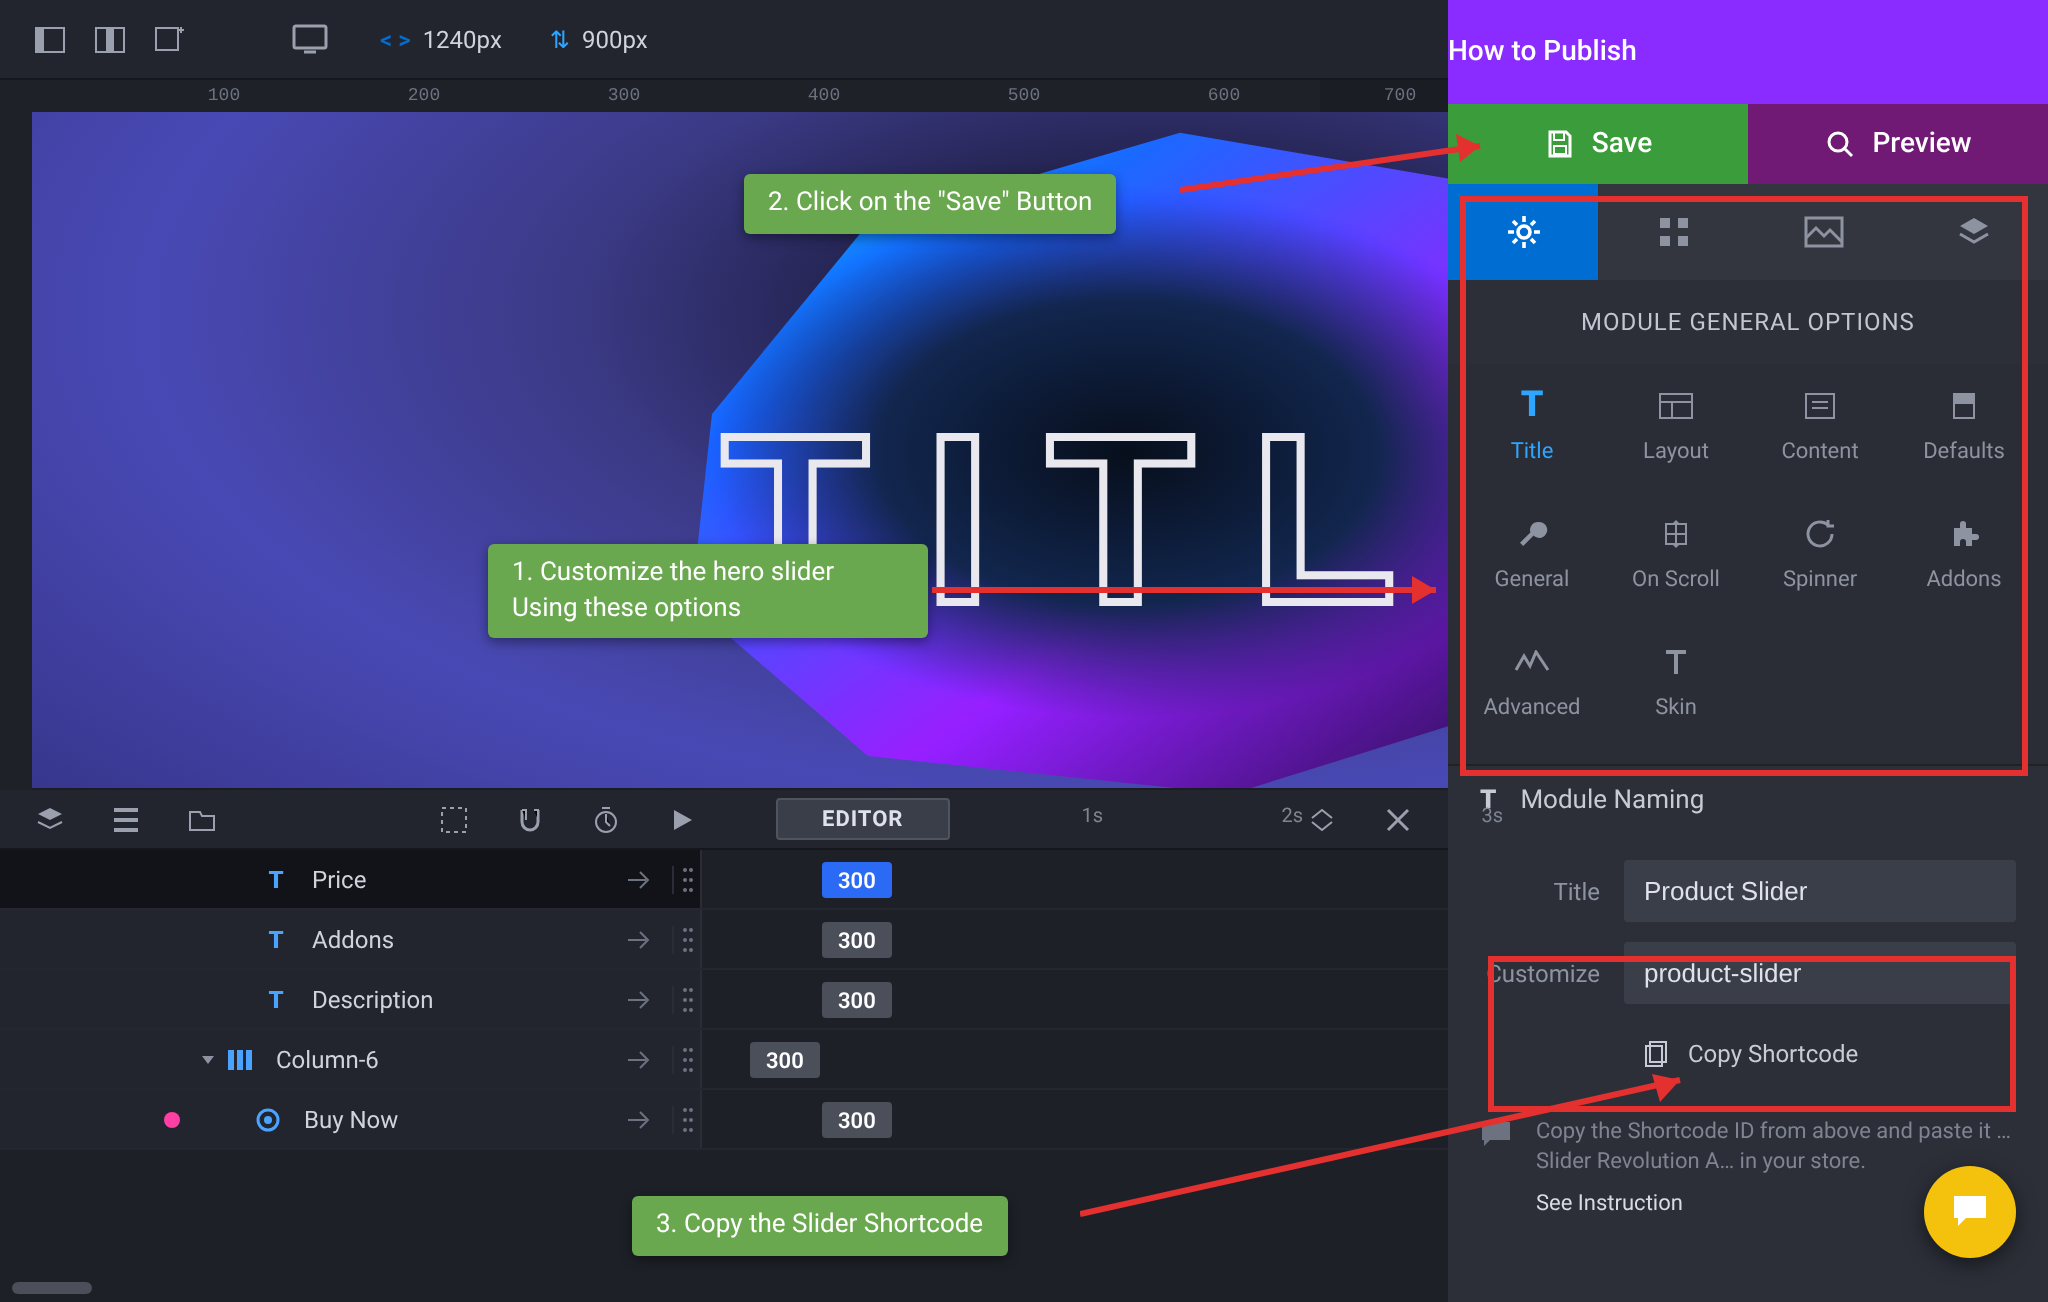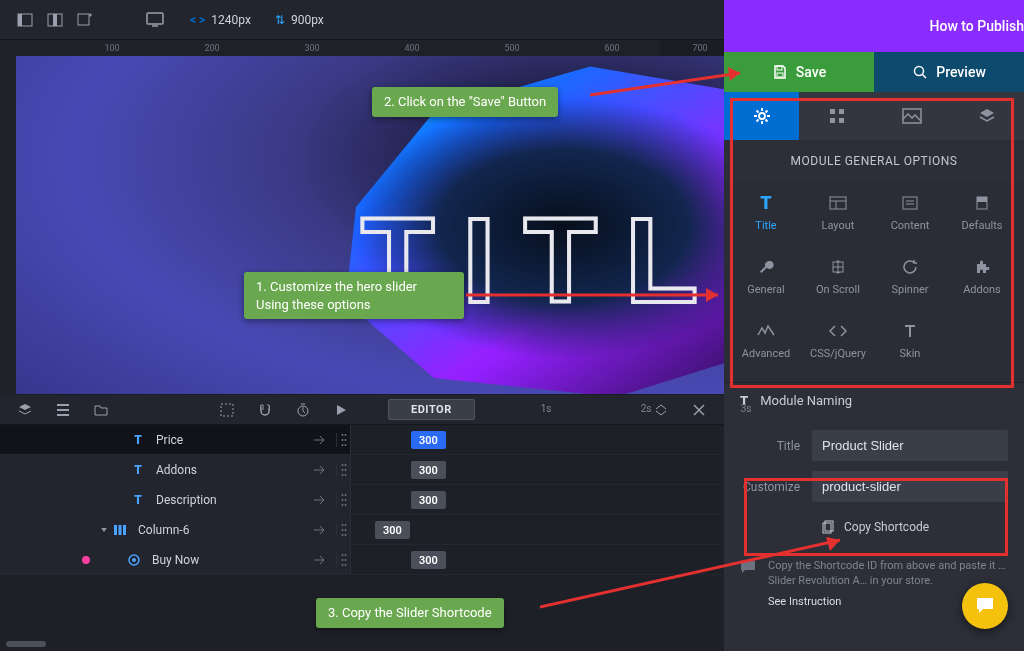--- a/index.html
+++ b/index.html
@@ -10,21 +10,21 @@
   .topbar { height: 40px; background: #22252d; display: flex; align-items: center; padding: 0 10px; border-bottom: 1px solid #15171c; }
   .top-icon { width: 30px; height: 30px; display: flex; align-items: center; justify-content: center; color: #9aa0ad; cursor: pointer; }
   .dims { display: flex; align-items: center; gap: 6px; margin-left: 20px; font-size: 12px; color: #9aa0ad; }
   .dims .dim-lbl { color: #006dd2; font-weight: 600; }
   .dims .dim-val { color: #cfd3dc; }
   .topbar-right { margin-left: auto; display: flex; align-items: center; gap: 6px; }
   .zoom-lbl { font-size: 10px; color: #9aa0ad; position: absolute; bottom: -8px; left: 50%; transform: translateX(-50%); }
   .zoom-wrap { position: relative; width: 30px; height: 30px; display:flex; align-items:center; justify-content:center; }
 
   
-  .ruler-h { position: absolute; top: 40px; left: 0; width: 660px; height: 16px; background: #1e2128; font-size: 9px; color: #6c7280; }
+  .ruler-h { position: absolute; top: 40px; left: 0; width: 660px; height: 16px; background: #1e2128; font-size: 9px; color: #6c7280; font-family: Liberation Mono, monospace; }
   .ruler-h .ticklbl { position:absolute; top:3px; transform:translateX(-50%);}
 
   .ruler-v { position:absolute; top:56px; left:0; width:16px; bottom:256px; background:#1e2128; font-size:9px; color:#6c7280;}
 
   
   .stage-wrap { position: absolute; top: 56px; left: 16px; width: 708px; height: 338px; overflow: hidden; background: #2a2d36;}
   .stage-inner { width:100%; height:100%; position:relative; background: radial-gradient(120% 120% at 80% 30%, #0a0a14 0%, #3b3a86 35%, #4949b5 60%, #302f7d 100%);}
   .sneaker { position:absolute; top:-20px; right:-100px; width:520px; height:380px;
     background:
       radial-gradient(60% 50% at 50% 50%, #0e141e 0%, #1a2a4a 40%, transparent 70%),
@@ -41,26 +41,26 @@
   
   .callout { position:absolute; background:#6aa84f; color:#fff; padding:6px 12px; border-radius:3px; font-size:13px; line-height:1.35; box-shadow:0 2px 6px rgba(0,0,0,.4); white-space:nowrap; }
   .callout.multiline { white-space:normal; }
   .arrow { position:absolute; pointer-events:none; }
   .arrow line { stroke:#e53030; stroke-width:3; }
   .arrow polygon { fill:#e53030; }
 
   .redbox { position:absolute; border:3px solid #e53030; pointer-events:none; }
 
   
-  .howto { position:absolute; top:0; left:724px; right:0; height:52px; background:#8a2cff; color:#fff; display:flex; align-items:center; justify-content:flex-end; font-size:14px; font-weight:500;}
+  .howto { position:absolute; top:0; left:724px; right:0; height:52px; background:#8a2cff; color:#fff; display:flex; align-items:center; justify-content:flex-start; font-size:14px; font-weight:500;}
 
   
   .savepreview { position:absolute; top:52px; left:724px; right:0; height:40px; display:flex; }
   .sp-btn { flex:1; display:flex; align-items:center; justify-content:center; gap:8px; color:#fff; font-weight:500; font-size:14px; cursor:pointer;}
-  .sp-save { background:#3a9c3a; } .sp-preview { background:#0c4a6e; }
+  .sp-save { background:#3a9c3a; } .sp-preview { background:#701a75; }
 
   
   .rpanel { position:absolute; top:92px; left:724px; right:0; bottom:0; background:#2c2f38; display:flex; flex-direction:column; }
   .rtabs { height:48px; display:flex; }
   .rtab { flex:1; display:flex; align-items:center; justify-content:center; color:#8d93a1; cursor:pointer; background:#33363f; }
   .rtab.active { background:#006dd2; color:#fff; }
   .mgo-title { text-align:center; font-size:12px; letter-spacing:.5px; color:#c2c6d0; padding:14px 0; background:#2c2f38; }
   .mgo-grid { display:grid; grid-template-columns:repeat(4,1fr); padding:0 8px 12px 8px; gap:4px; background:#2a2d35; }
   .mgo-cell { display:flex; flex-direction:column; align-items:center; justify-content:center; height:60px; cursor:pointer; color:#8d93a1; font-size:11px; gap:6px; }
   .mgo-cell.active { color:#2ea6ff; }
@@ -311,28 +311,20 @@
     <div class="mgo-cell">
         <span class="mi">
           <svg width="18" height="12" viewBox="0 0 18 12">
             <path d="M1 10l4-7 3 5 3-7 6 9" fill="none" stroke="currentColor" stroke-width="1.5"></path>
           </svg>
         </span>
         <span>Advanced</span>
       </div>
     <div class="mgo-cell">
         <span class="mi">
-          <svg width="18" height="12" viewBox="0 0 18 12">
-            <path d="M6 1L1 6l5 5M12 1l5 5-5 5" fill="none" stroke="currentColor" stroke-width="1.5"></path>
-          </svg>
-        </span>
-        <span>CSS/jQuery</span>
-      </div>
-    <div class="mgo-cell">
-        <span class="mi">
           <svg width="14" height="16" viewBox="0 0 14 16">
             <path d="M2 2h10v2H2zM6 4h2v10H6z" fill="currentColor"></path>
           </svg>
         </span>
         <span>Skin</span>
       </div>
   </div>
 
   <div class="mn-header">
     <span style="font-weight:900">T</span>

